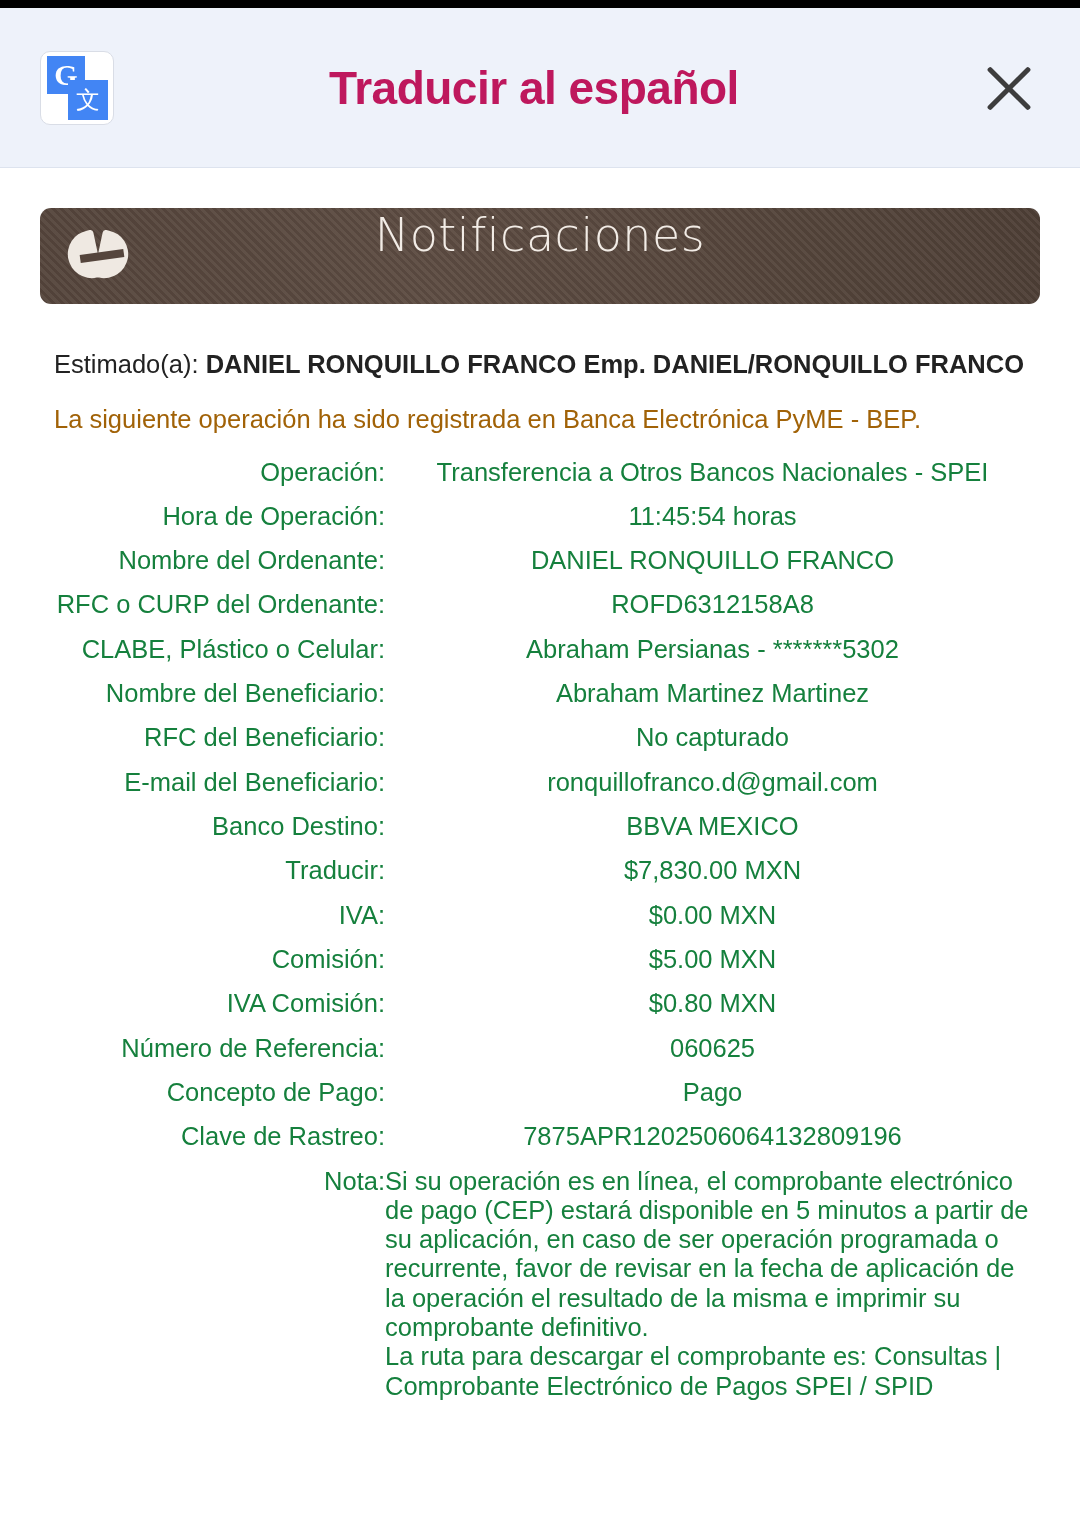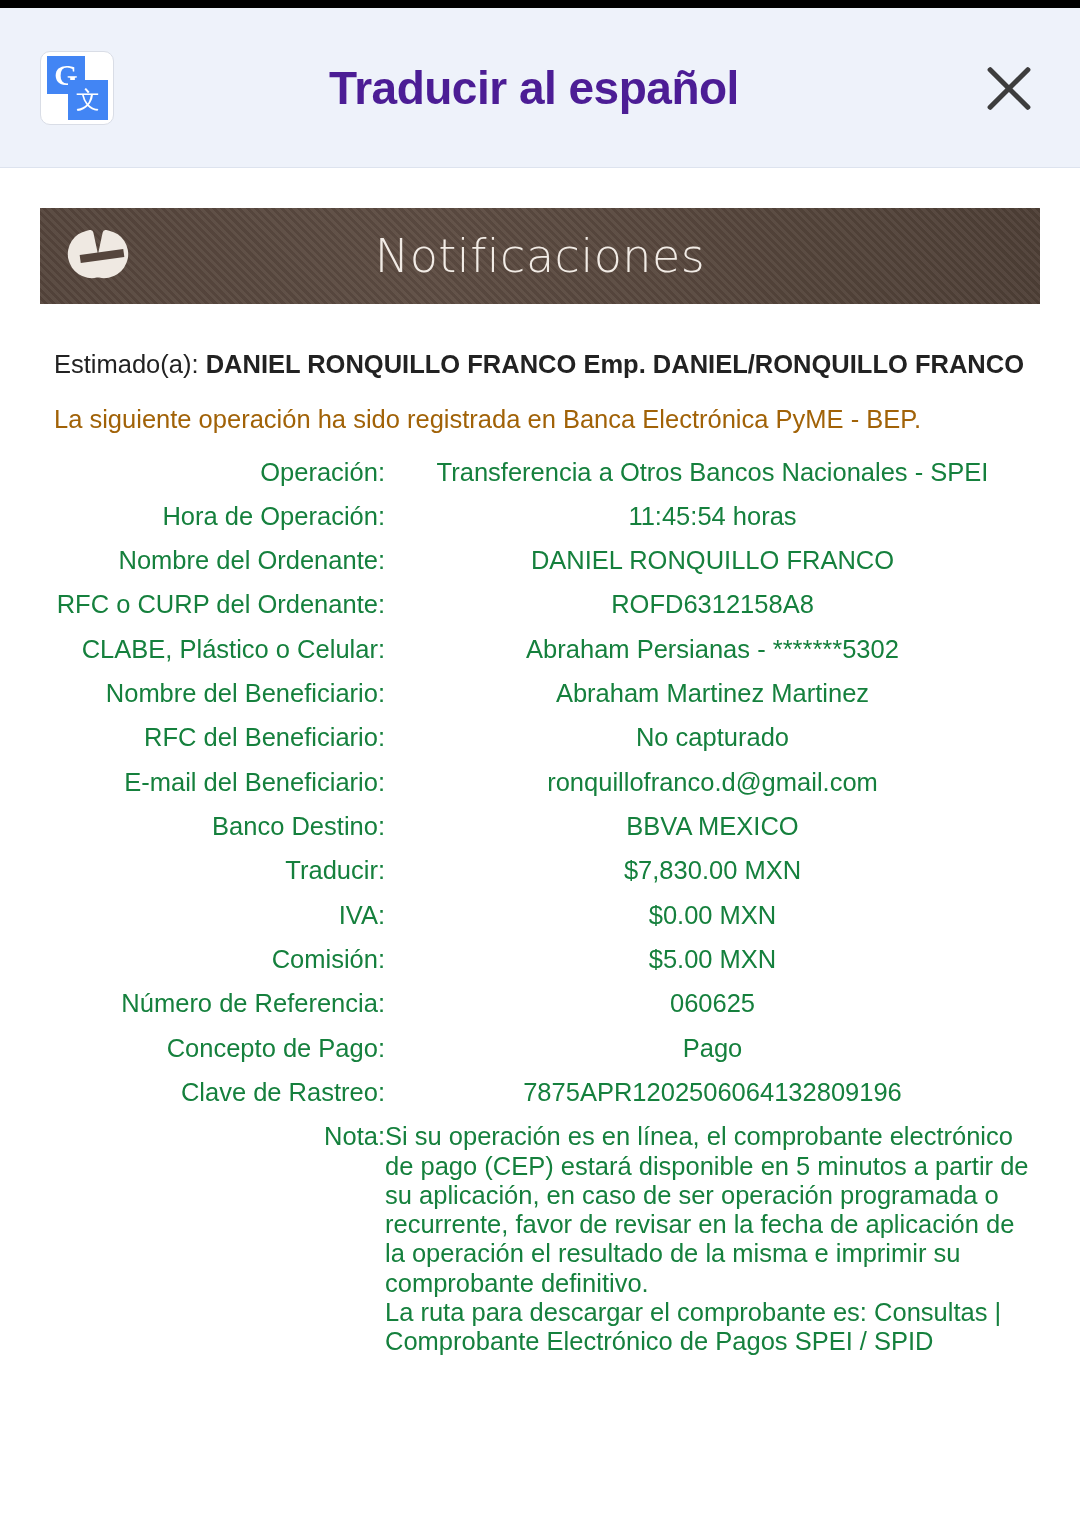--- a/index.html
+++ b/index.html
@@ -66,21 +66,21 @@
     background: #4285f4;
     color: #fff;
     font-size: 24px;
     line-height: 40px;
     text-align: center;
     font-family: "DejaVu Sans", sans-serif;
   }
   .translate-title {
     flex: 1 1 auto;
     text-align: center;
-    color: #4c1d95;
+    color: #be185d;
     font-size: 46px;
     font-weight: bold;
     letter-spacing: -0.5px;
     margin-left: -20px;
   }
   .close-btn {
     flex: 0 0 auto;
     width: 70px;
     height: 70px;
     position: relative;
@@ -104,23 +104,22 @@
     background: #fff;
     padding: 40px 40px 0 40px;
     overflow: hidden;
   }
   .banner {
     height: 96px;
     background:
       repeating-linear-gradient(45deg, rgba(255,255,255,0.045) 0 3px, rgba(0,0,0,0.05) 3px 6px),
       linear-gradient(90deg, #55453c 0%, #5d4c42 40%, #4e3f36 100%);
     display: flex;
-    align-items: center;
-    position: relative;
-    border-radius: 0;
+    position: relative;
+    border-radius: 11px;
   }
   .banner-logo {
     width: 120px;
     height: 96px;
     position: relative;
     flex: 0 0 auto;
   }
   .banner-logo .leaf-l, .banner-logo .leaf-r {
     position: absolute;
     top: 24px;
@@ -279,20 +278,24 @@
           </tr>
           <tr>
             <td class="lbl">IVA:</td>
             <td class="val">$0.00 MXN</td>
           </tr>
           <tr>
             <td class="lbl">Comisión:</td>
             <td class="val">$5.00 MXN</td>
           </tr>
           <tr>
+            <td class="lbl">IVA Comisión:</td>
+            <td class="val">$0.80 MXN</td>
+          </tr>
+          <tr>
             <td class="lbl">Número de Referencia:</td>
             <td class="val">060625</td>
           </tr>
           <tr>
             <td class="lbl">Concepto de Pago:</td>
             <td class="val">Pago</td>
           </tr>
           <tr>
             <td class="lbl">Clave de Rastreo:</td>
             <td class="val">7875APR1202506064132809196</td>

